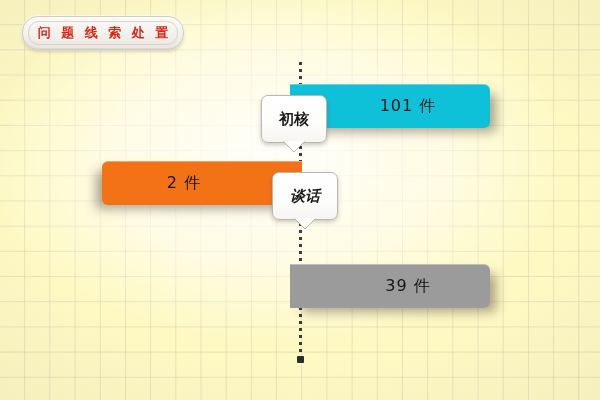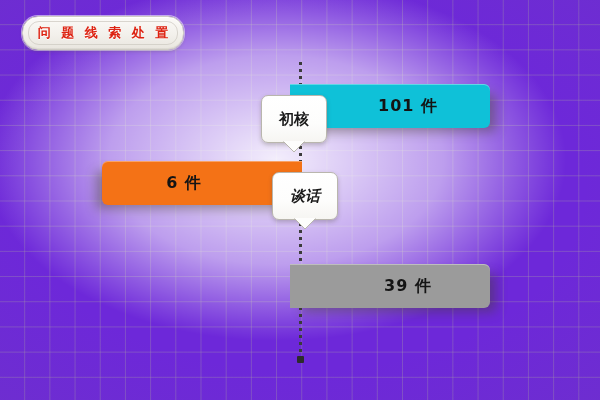--- a/index.html
+++ b/index.html
@@ -11,21 +11,21 @@
     height: 400px;
     overflow: hidden;
     font-family: "DejaVu Sans", "Liberation Sans", sans-serif;
   }
 
   #stage {
     position: relative;
     width: 600px;
     height: 400px;
     overflow: hidden;
-    background-color: #6d28d9;
+    background-color: #fef9c3;
   }
 
   
   .bg-grid {
     position: absolute;
     inset: 0;
     background-image:
       linear-gradient(to right, rgba(175,172,160,0.30) 1px, transparent 1px),
       linear-gradient(to bottom, rgba(175,172,160,0.30) 1px, transparent 1px);
     background-size: 25.2px 25.2px;
@@ -139,21 +139,21 @@
   .bar.left {
     left: 102px;
     width: 200px;
     border-radius: 6px 0 0 6px;
     box-shadow:
       -9px 7px 11px -3px rgba(70,64,52,0.45),
       0 1px 0 rgba(255,255,255,0.35) inset;
   }
   .bar-text {
     font-size: 16px;
-    font-weight: bold;
+    font-weight: normal;
     color: #141414;
     letter-spacing: 1px;
     white-space: nowrap;
   }
   .bar.right .bar-text { transform: translateX(18px); }
   .bar.left  .bar-text { transform: translateX(-18px); }
 
   
   .label-box {
     position: absolute;
@@ -219,21 +219,21 @@
         <svg width="22" height="12" viewBox="0 0 22 12">
           <path d="M0.5,0.5 L11,11 L21.5,0.5" fill="#fdfdfc" stroke="#b9b6ad" stroke-width="1"></path>
           <path d="M1,0 L21,0" stroke="#fdfdfc" stroke-width="2"></path>
         </svg>
       </span>
     </div>
   </div>
 
   <div class="row" style="top:160px;">
     <div class="bar left" style="background:#f47216;">
-      <span class="bar-text">6 件</span>
+      <span class="bar-text">2 件</span>
     </div>
     <div class="label-box" style="left:272px;font-style:italic;">
       <span class="label-text">谈话</span>
       <span class="notch">
         <svg width="22" height="12" viewBox="0 0 22 12">
           <path d="M0.5,0.5 L11,11 L21.5,0.5" fill="#fdfdfc" stroke="#b9b6ad" stroke-width="1"></path>
           <path d="M1,0 L21,0" stroke="#fdfdfc" stroke-width="2"></path>
         </svg>
       </span>
     </div>

